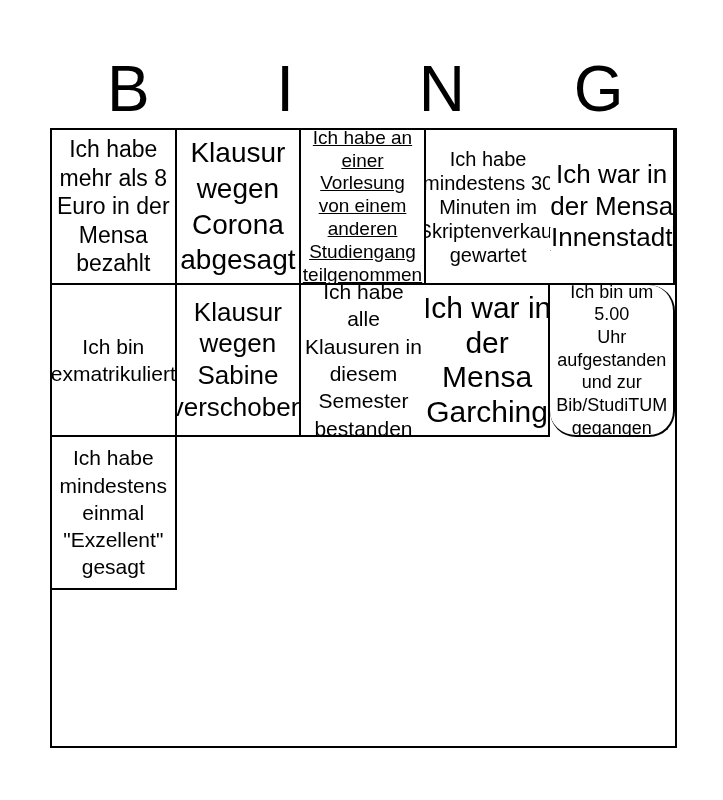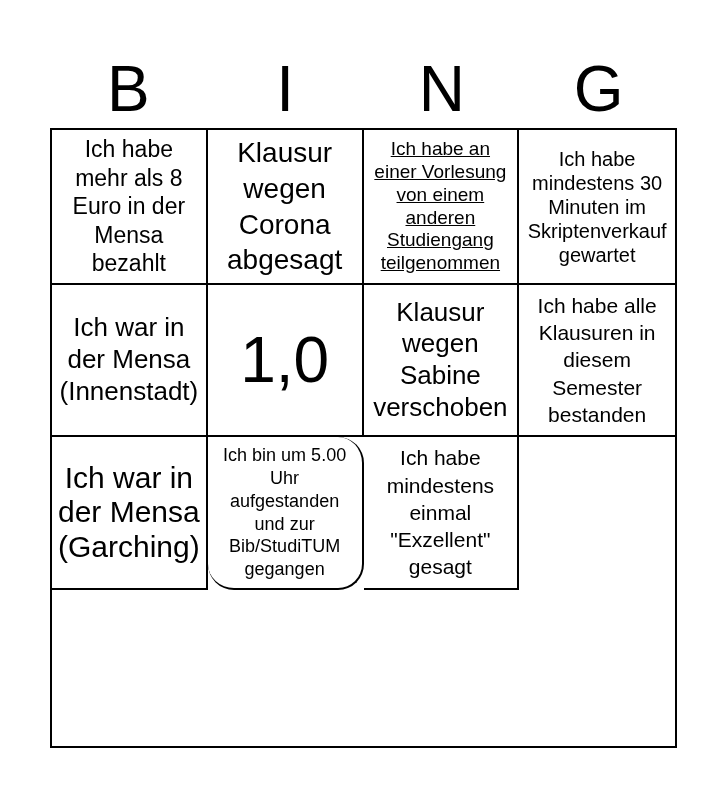--- a/index.html
+++ b/index.html
@@ -21,21 +21,21 @@
   }
   .title-letter {
     font-size: 64px;
     line-height: 1;
     padding-bottom: 7px;
     letter-spacing: 0;
   }
 
   .grid {
     display: grid;
-    grid-template-columns: repeat(4, 1fr);
+    grid-template-columns: repeat(5, 1fr);
     grid-template-rows: 155px 152px 153px 156px;
     border: 2px solid #000;
     box-sizing: border-box;
     width: 627px;
     background: #fff;
   }
   .cell {
     border-right: 2px solid #000;
     border-bottom: 2px solid #000;
     box-sizing: border-box;
@@ -91,21 +91,22 @@
 teilgenommen</div>
     <div class="cell fs20">Ich habe
 mindestens 30
 Minuten im
 Skriptenverkauf
 gewartet</div>
 
     <div class="cell fs26">Ich war in
 der Mensa
 (Innenstadt)</div>
-    <div class="cell num">1,0</div>
+    <div class="cell fs21">Ich bin
+exmatrikuliert</div>
 
     <div class="cell fs26">Klausur
 wegen
 Sabine
 verschoben</div>
     <div class="cell fs21">Ich habe alle
 Klausuren in
 diesem
 Semester
 bestanden</div>

